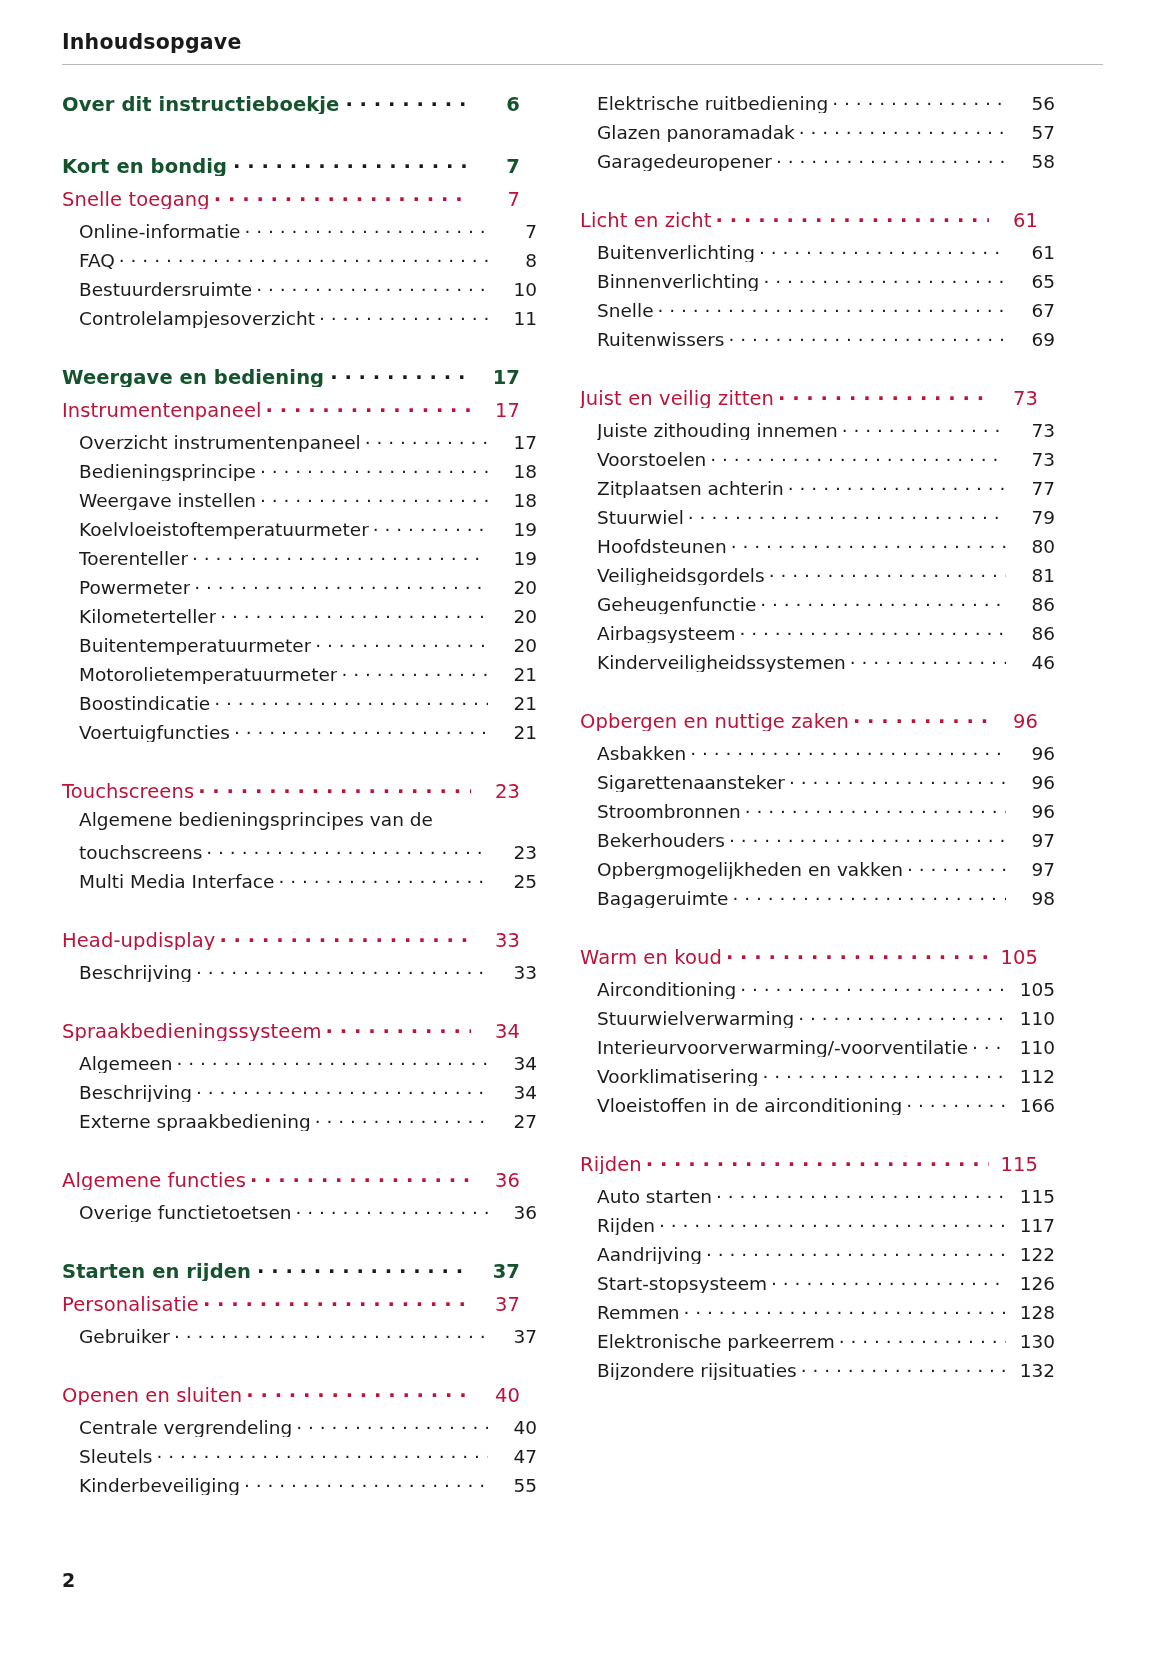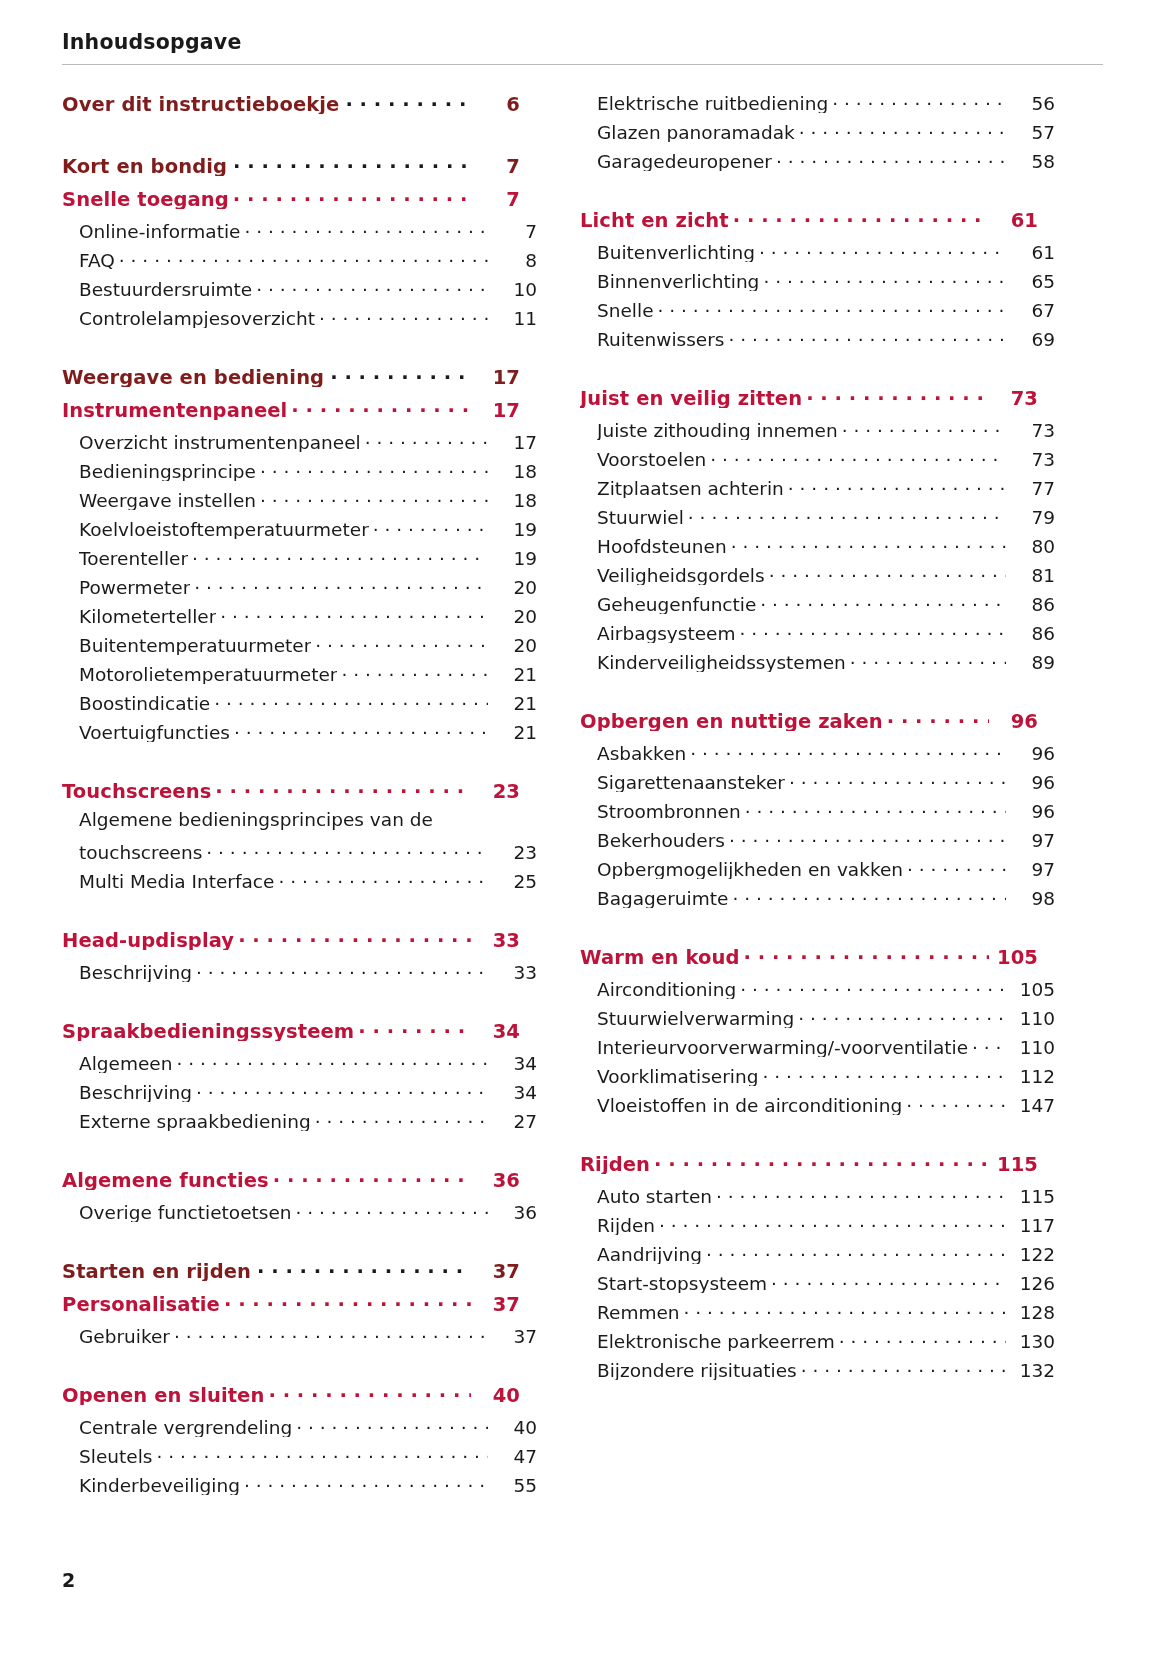--- a/index.html
+++ b/index.html
@@ -89,31 +89,31 @@
   .pageno {
     flex: 0 0 46px;
     text-align: right;
     white-space: nowrap;
   }
 
   
   .lvl-chapter {
     font-size: 19.5px;
     font-weight: bold;
-    color: #7f1d1d;
+    color: #14532d;
     height: 33px;
     letter-spacing: .1px;
   }
   .lvl-chapter .label { padding-right: 2px; }
   .lvl-chapter .leader::before { color: #1a1a1a; font-weight: bold; }
 
   
   .lvl-section {
     font-size: 19.5px;
-    font-weight: bold;
+    font-weight: normal;
     color: #bd1239;
     height: 33px;
     letter-spacing: .1px;
   }
   .lvl-section .leader::before { color: #bd1239; font-weight: bold; }
   .lvl-section .pageno { color: #bd1239; }
 
   
   .lvl-item {
     font-size: 18.5px;
@@ -455,21 +455,21 @@
             <span class="pageno">86</span>
           </div>
           <div class="toc-row lvl-item">
             <span class="label">Airbagsysteem</span>
             <span class="leader"></span>
             <span class="pageno">86</span>
           </div>
           <div class="toc-row lvl-item">
             <span class="label">Kinderveiligheidssystemen</span>
             <span class="leader"></span>
-            <span class="pageno">89</span>
+            <span class="pageno">46</span>
           </div>
         </div>
         <div class="group-gap"></div>
         <div class="toc-group">
           <div class="toc-row lvl-section">
             <span class="label">Opbergen en nuttige zaken</span>
             <span class="leader"></span>
             <span class="pageno">96</span>
           </div>
           <div class="toc-row lvl-item">
@@ -526,21 +526,21 @@
             <span class="pageno">110</span>
           </div>
           <div class="toc-row lvl-item">
             <span class="label">Voorklimatisering</span>
             <span class="leader"></span>
             <span class="pageno">112</span>
           </div>
           <div class="toc-row lvl-item">
             <span class="label">Vloeistoffen in de airconditioning</span>
             <span class="leader"></span>
-            <span class="pageno">147</span>
+            <span class="pageno">166</span>
           </div>
         </div>
         <div class="group-gap"></div>
         <div class="toc-group">
           <div class="toc-row lvl-section">
             <span class="label">Rijden</span>
             <span class="leader"></span>
             <span class="pageno">115</span>
           </div>
           <div class="toc-row lvl-item">

